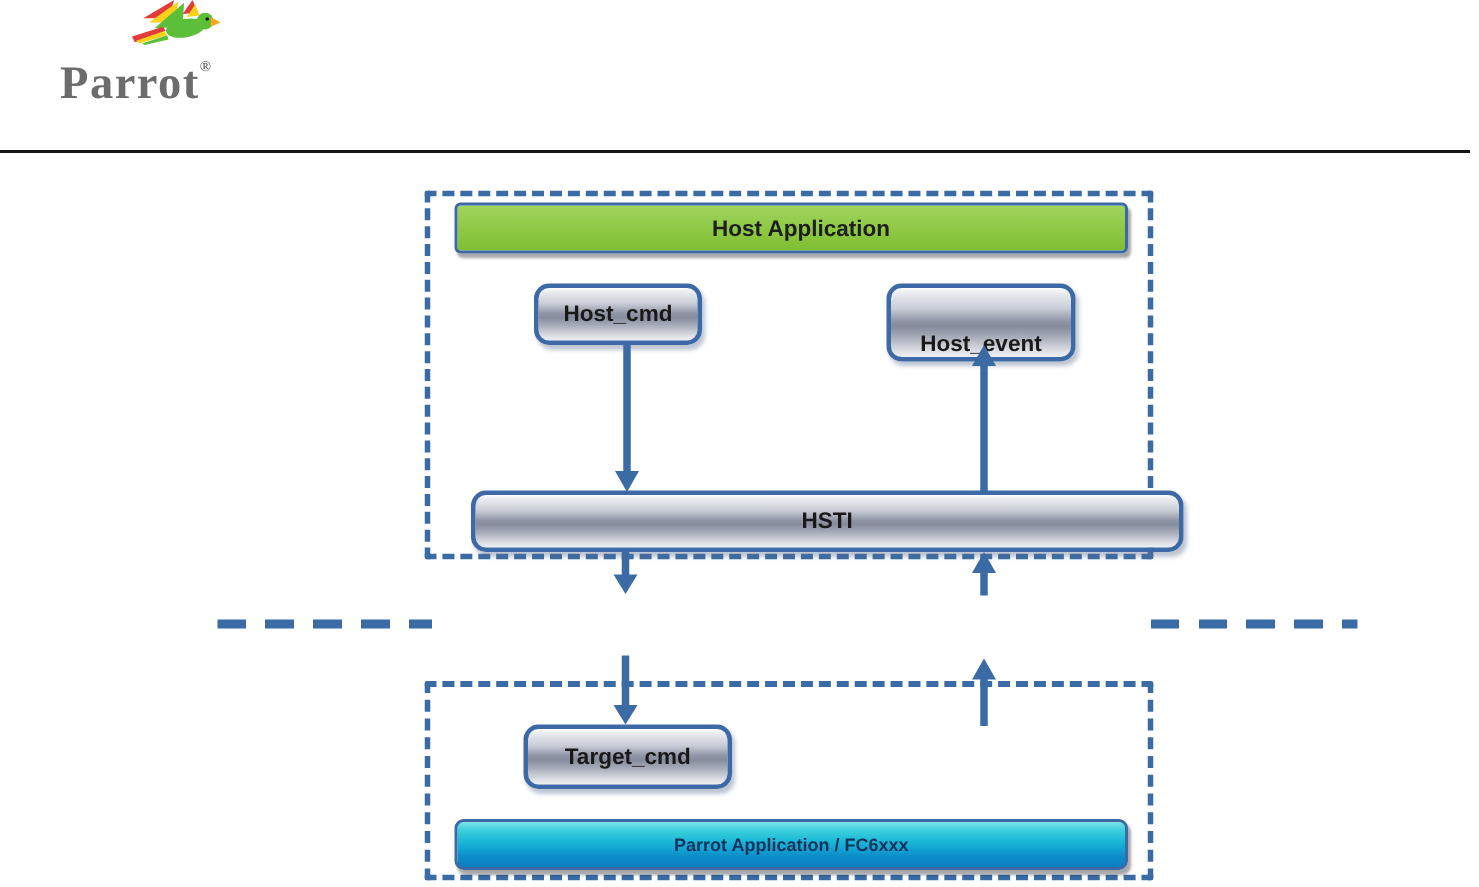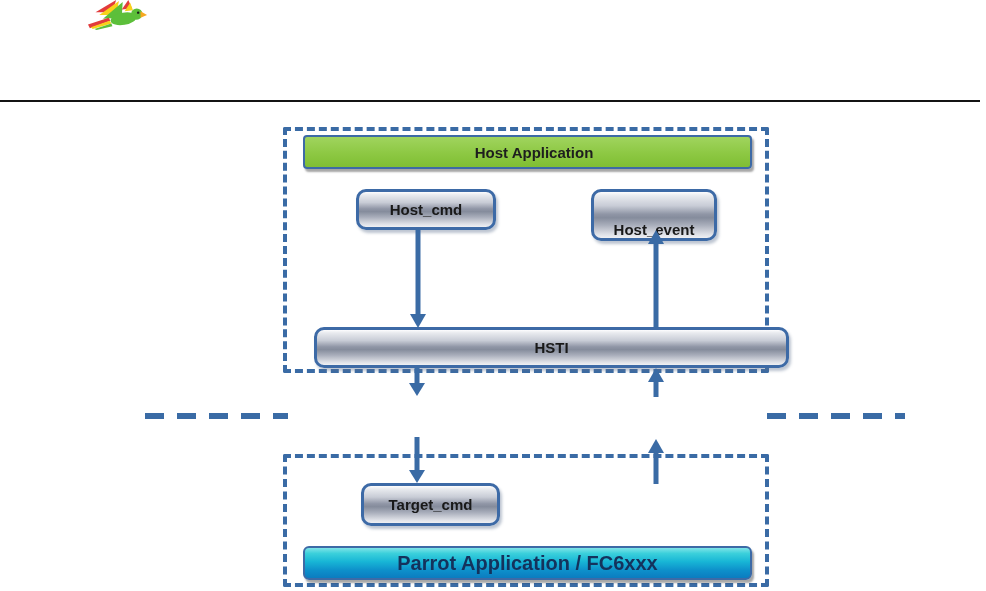--- a/index.html
+++ b/index.html
@@ -25,28 +25,28 @@
   .metal{background:linear-gradient(180deg,#FDFDFE 0%,#E9EBEF 8%,#C8CCD6 30%,#9096A6 48%,
          #858C9C 56%,#A9AEBB 72%,#DFE1E7 92%,#EFF0F3 100%);
          border:3px solid #3D6AA6;border-radius:10px;
          box-shadow:2px 3px 3px rgba(90,110,140,0.40);}
   .green-bar{left:303px;top:135px;width:449px;height:34px;border-radius:4px;
          background:linear-gradient(180deg,#A0D45E 0%,#8DC843 55%,#7FBE33 100%);
          border:2px solid #3D6AA6;color:#1E1E1E;
          box-shadow:2px 3px 2px rgba(0,0,0,0.35);padding-left:13px;}
   .cyan-bar{left:303px;top:546px;width:449px;height:34px;border-radius:6px;
          background:linear-gradient(180deg,#7FE3E8 0%,#3BD0DB 18%,#18B6D6 45%,#0D8FCA 75%,#0B7CC0 100%);
-         border:2px solid #3D6AA6;color:#14325C;font-size:20px;
+         border:2px solid #3D6AA6;color:#14325C;font-size:12px;
          box-shadow:2px 3px 2px rgba(0,0,0,0.35);}
 
-  .host-cmd{left:356px;top:189px;width:140px;height:41px;}
+  .host-cmd{left:356px;top:189px;width:112px;height:41px;}
   .host-event{left:591px;top:189px;width:126px;height:52px;align-items:flex-end;}
   .hsti{left:290px;top:327px;width:475px;height:41px;margin-left:24px;}
   .uart{left:290px;top:396px;width:475px;height:42px;justify-content:stretch;padding:0;}
-  .target-cmd{left:349px;top:483px;width:139px;height:43px;margin-left:12px;}
+  .target-cmd{left:349px;top:483px;width:139px;height:43px;}
   .target-event{left:586px;top:483px;width:139px;height:43px;}
 
   
   .hdash{height:6px;background:repeating-linear-gradient(90deg,#3A6BA5 0 19px,transparent 19px 32px);}
   .hdash.page-seg{position:absolute;top:413px;z-index:3;}
   .seg-left{left:145px;width:143px;}
   .seg-right{left:767px;width:138px;}
   .uart .hdash.inner{flex:1 1 auto;align-self:center;margin:0 8px;}
   .uart .uart-label{flex:0 0 auto;font-weight:700;font-size:15px;color:#191919;}
 
@@ -66,20 +66,21 @@
       <polygon points="43,0 36,10 47,9" fill="#E23B3C"></polygon>
       <polygon points="45,3 39,12 48,11" fill="#F8D21A"></polygon>
       <polygon points="0,26 22,19 24,22 2,30" fill="#E23B3C"></polygon>
       <polygon points="3,29 23,22 25,25 5,31" fill="#F8D21A"></polygon>
       <polygon points="7,31 25,25 26,28 9,32" fill="#5CBF3A"></polygon>
       <ellipse cx="38" cy="20" rx="14" ry="6.5" fill="#5CBF3A" transform="rotate(-10 38 20)"></ellipse>
       <circle cx="52" cy="15" r="6" fill="#5CBF3A"></circle>
       <polygon points="56,12 63,16 56,19" fill="#F6A81F"></polygon>
       <circle cx="53.5" cy="13.5" r="1.3" fill="#1A1A1A"></circle>
     </svg>
+    <div class="wordmark"><span>Parrot</span><sup>®</sup></div>
   </div>
 
   <div class="divider"></div>
 
   <div class="dashed-box host-box"></div>
 
   <div class="node green-bar">
     <span>Host Application</span>
   </div>
 

